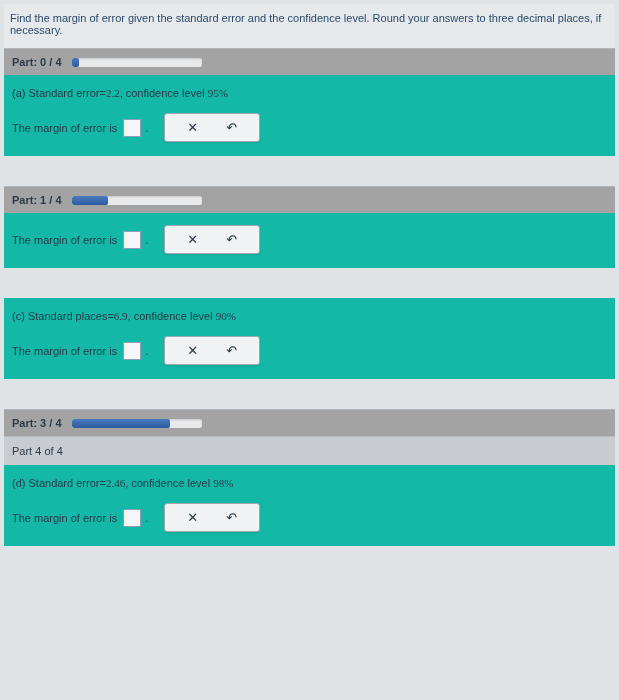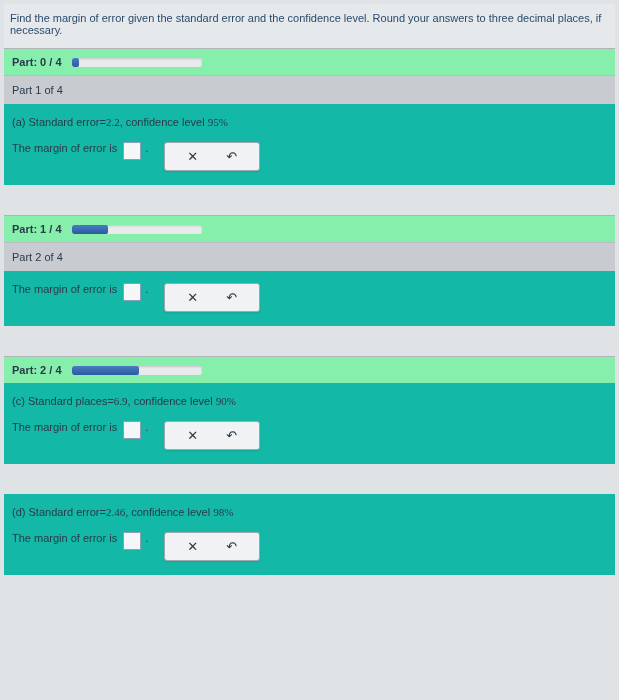--- a/index.html
+++ b/index.html
@@ -13,21 +13,21 @@
     font-size: 11px;
   }
   .container { padding: 4px; }
   .header {
     background: #e6e9ec;
     padding: 8px 6px 12px 6px;
     font-size: 11px;
     color: #2a4a6a;
   }
   .progress-bar-row {
-    background: #86efac;
+    background: #a3a3a3;
     padding: 7px 8px;
     display: flex;
     align-items: center;
     gap: 10px;
     border-top: 1px solid #b0b4b8;
   }
   .progress-label {
     font-weight: bold;
     font-size: 11px;
     color: #2a3a4a;
@@ -54,20 +54,21 @@
   }
   .question-body {
     background: #14b8a6;
     padding: 12px 8px 14px 8px;
     font-size: 11px;
     color: #2a3a4a;
   }
   .q-line { margin-bottom: 14px; }
   .answer-line {
     display: flex;
+    align-items: center;
     gap: 6px;
   }
   .input-box {
     width: 18px;
     height: 18px;
     border: 1px solid #8aa0b8;
     background: #f4f6f8;
   }
   .dot { margin-left: -2px; }
   .action-panel {
@@ -99,21 +100,20 @@
   <div class="header">
     <span>Find the margin of error given the standard error and the confidence level. Round your answers to three decimal places, if necessary.</span>
   </div>
 
   <div class="progress-bar-row">
     <span class="progress-label">Part: 0 / 4</span>
     <div class="progress-track">
       <div class="progress-fill" style="width: 6%;"></div>
     </div>
   </div>
-  <div class="part-title">Part 1 of 4</div>
   <div class="question-body">
     <div class="q-line">
       <span>(a) Standard error</span><span>=</span><span class="serif">2.2</span><span>, confidence level</span>
       <span class="serif">95%</span>
     </div>
     <div class="answer-line">
       <span>The margin of error is</span>
       <span class="input-box"></span>
       <span class="dot">.</span>
       <div class="action-panel">
@@ -123,57 +123,57 @@
     </div>
   </div>
   <div class="spacer"></div>
 
   <div class="progress-bar-row">
     <span class="progress-label">Part: 1 / 4</span>
     <div class="progress-track">
       <div class="progress-fill" style="width: 28%;"></div>
     </div>
   </div>
-  <div class="part-title">Part 2 of 4</div>
   <div class="question-body">
     <div class="answer-line">
       <span>The margin of error is</span>
       <span class="input-box"></span>
       <span class="dot">.</span>
       <div class="action-panel">
         <span class="x-btn">✕</span>
         <span class="reset-btn">↶</span>
       </div>
     </div>
   </div>
   <div class="spacer"></div>
 
-  <div class="progress-bar-row">
-    <span class="progress-label">Part: 2 / 4</span>
-    <div class="progress-track">
-      <div class="progress-fill" style="width: 52%;"></div>
-    </div>
-  </div>
   <div class="question-body">
     <div class="q-line">
       <span>(c) Standard places</span><span>=</span><span class="serif">6.9</span><span>, confidence level</span>
       <span class="serif">90%</span>
     </div>
     <div class="answer-line">
       <span>The margin of error is</span>
       <span class="input-box"></span>
       <span class="dot">.</span>
       <div class="action-panel">
         <span class="x-btn">✕</span>
         <span class="reset-btn">↶</span>
       </div>
     </div>
   </div>
   <div class="spacer"></div>
 
+  <div class="progress-bar-row">
+    <span class="progress-label">Part: 3 / 4</span>
+    <div class="progress-track">
+      <div class="progress-fill" style="width: 76%;"></div>
+    </div>
+  </div>
+  <div class="part-title">Part 4 of 4</div>
   <div class="question-body">
     <div class="q-line">
       <span>(d) Standard error</span><span>=</span><span class="serif">2.46</span><span>, confidence level</span>
       <span class="serif">98%</span>
     </div>
     <div class="answer-line">
       <span>The margin of error is</span>
       <span class="input-box"></span>
       <span class="dot">.</span>
       <div class="action-panel">

